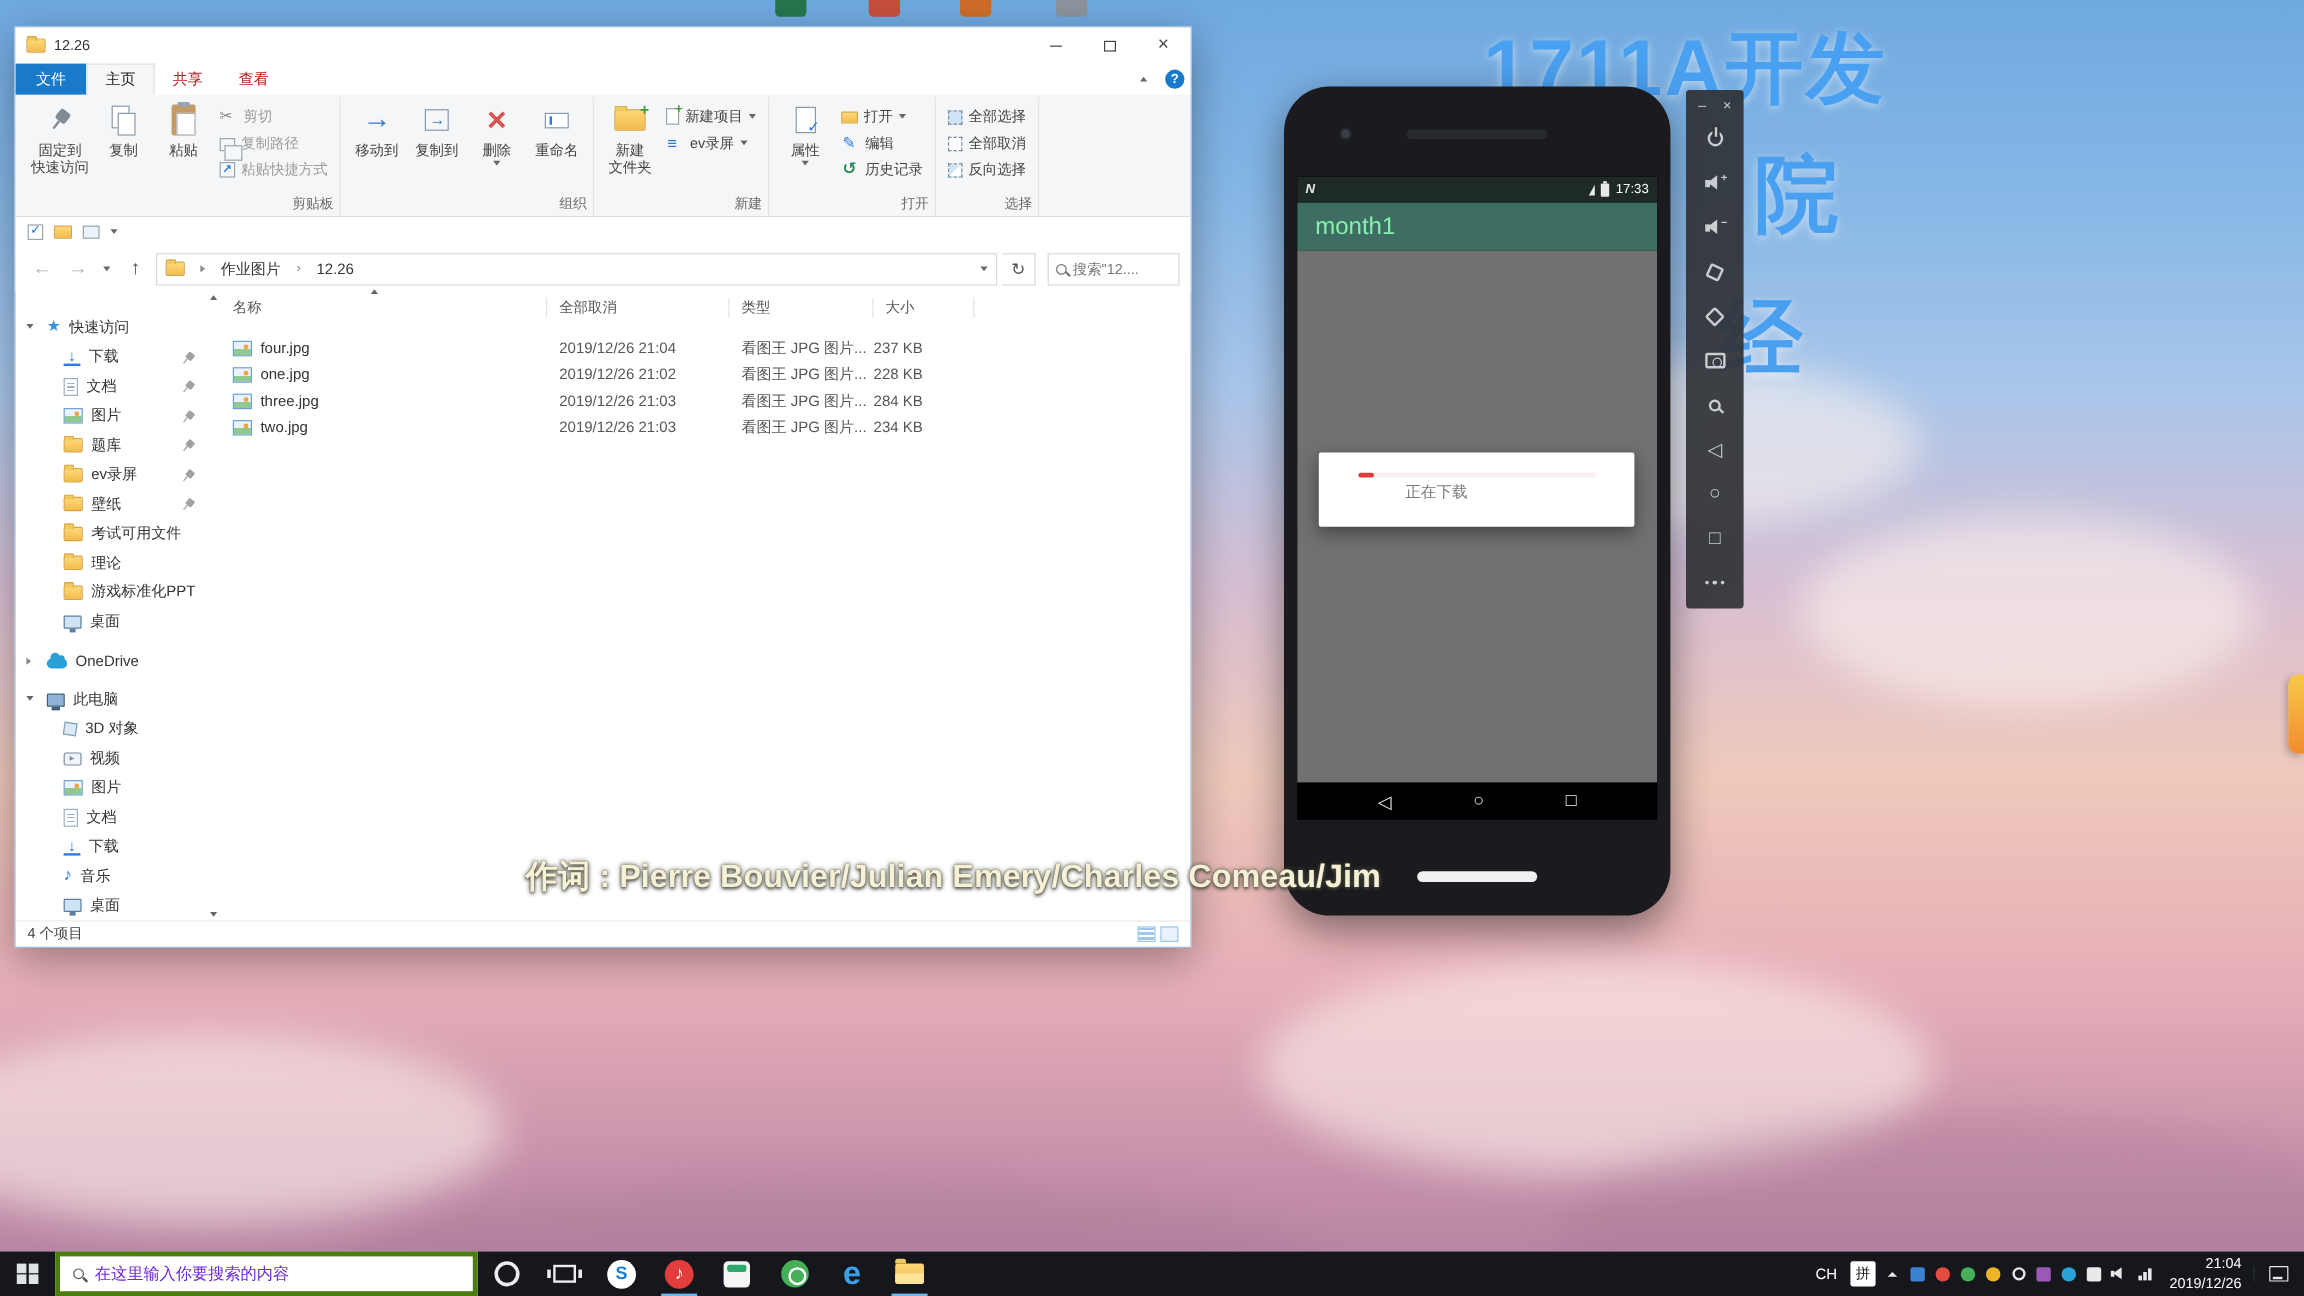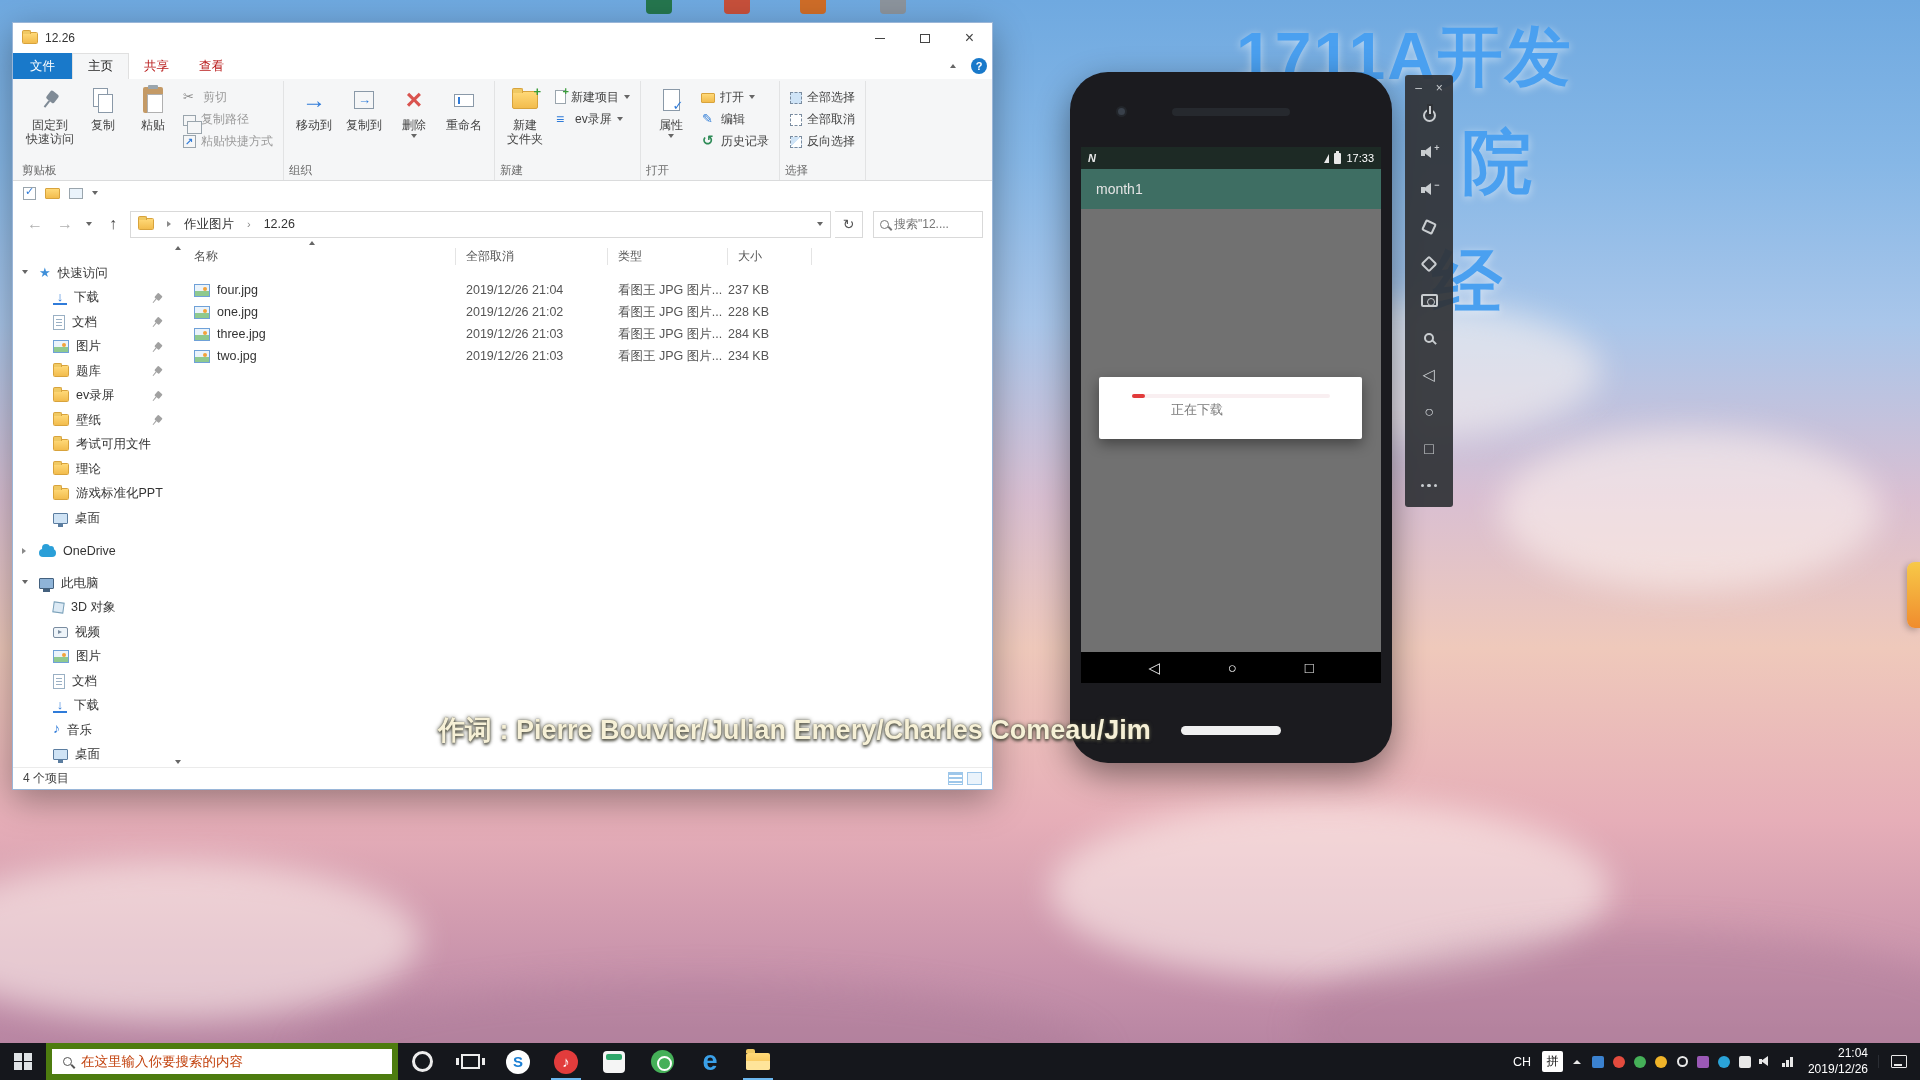--- a/index.html
+++ b/index.html
@@ -37,21 +37,21 @@
   .tab.active{background:#f5f6f7;border:1px solid #e0e0e0;border-bottom:none;color:#222}
   .tabs-spacer{flex:1}
   .rib-min{width:26px;display:flex;align-items:center;justify-content:center}
   .help-btn{width:26px;display:flex;align-items:center;justify-content:center}
   .help-circ{width:16px;height:16px;border-radius:50%;background:#1979ca;color:#fff;font-size:11px;font-weight:700;
     display:flex;align-items:center;justify-content:center}
 
   .ribbon{height:102px;background:#f5f6f7;border-bottom:1px solid #dadbdc;display:flex;padding:2px 0 0 4px;flex:0 0 auto}
   .rgroup{display:flex;flex-direction:column;border-right:1px solid #e2e3e4;padding:0 5px}
   .rg-content{flex:1;display:flex;align-items:flex-start}
-  .rg-label{height:17px;font-size:11.5px;color:#6a6a6a;text-align:left;line-height:15px}
+  .rg-label{height:17px;font-size:11.5px;color:#6a6a6a;text-align:right;line-height:15px}
   .bigbtn{min-width:50px;max-width:66px;display:flex;flex-direction:column;align-items:center;padding:3px 4px 0;
     font-size:12px;color:#444;text-align:center;line-height:1.2}
   .bigbtn .bicon{height:32px;display:flex;align-items:center;justify-content:center;margin-bottom:2px}
   .blabel{white-space:pre-line}
   .smallcol{display:flex;flex-direction:column;padding-top:5px}
   .smallbtn{display:flex;align-items:center;height:22px;font-size:12px;color:#444;padding:0 5px;gap:5px;white-space:nowrap}
   .smallbtn.dis,.bigbtn.dis{color:#9b9b9b}
   .caret-d{width:0;height:0;border-left:3.5px solid transparent;border-right:3.5px solid transparent;border-top:4.5px solid #666}
   .caret-u{width:0;height:0;border-left:3.5px solid transparent;border-right:3.5px solid transparent;border-bottom:4.5px solid #666}
   .caret-r{width:0;height:0;border-top:3.5px solid transparent;border-bottom:3.5px solid transparent;border-left:4.5px solid #8a8a8a}
@@ -174,21 +174,21 @@
   .cam{position:absolute;left:46px;top:34px;width:11px;height:11px;border-radius:50%;background:#39404a;border:2px solid #23262b}
   .spk{position:absolute;left:50%;transform:translateX(-50%);top:36px;width:118px;height:8px;border-radius:4px;background:#26292e}
   .homebar{position:absolute;left:50%;transform:translateX(-50%);bottom:28px;width:100px;height:9px;border-radius:5px;background:#f0f0f0}
   .pscreen{position:absolute;left:11px;top:75px;width:300px;height:536px;background:#000;overflow:hidden}
   .p-status{height:22px;background:#1d2a25;display:flex;align-items:center;padding:0 7px;color:#fff;font-size:11px;gap:5px}
   .n-ic{font-weight:700;font-style:italic;font-size:11px;color:#e8e8e8}
   .p-status .spacer{flex:1}
   .sig{width:0;height:0;border-left:5px solid transparent;border-bottom:9px solid #e8e8e8}
   .batt{width:7px;height:11px;background:#e8e8e8;border-radius:1px;position:relative}
   .batt::before{content:"";position:absolute;left:2px;top:-2px;width:3px;height:2px;background:#e8e8e8}
-  .p-appbar{height:40px;background:#3e6e63;color:#e5e5e5;font-size:14px;display:flex;align-items:center;padding-left:15px}
+  .p-appbar{height:40px;background:#3e6e63;color:#86efac;font-size:20px;display:flex;align-items:center;padding-left:15px}
   .p-body{height:443px;background:#717171;position:relative}
   .dialog{position:absolute;left:18px;top:168px;width:263px;height:62px;background:#fff;border-radius:2px;
     box-shadow:0 5px 14px rgba(0,0,0,.4)}
   .dlg-track{position:absolute;left:33px;top:17px;width:198px;height:4px;background:#f3dfe4;border-radius:2px;opacity:.5}
   .dlg-prog{position:absolute;left:33px;top:17px;width:13px;height:4px;background:#e23b3b;border-radius:2px}
   .dlg-text{position:absolute;left:72px;top:24px;font-size:13px;color:#7a7a7a}
   .p-nav{height:31px;background:#000;display:flex;align-items:center;justify-content:center;gap:68px;color:#ececec;font-size:15px}
 
   
   .etb{position:absolute;left:1405px;top:75px;width:48px;height:432px;background:rgba(48,51,55,.93);border-radius:3px;
@@ -212,21 +212,21 @@
 
   
   .edgewidget{position:absolute;right:0;top:562px;width:13px;height:66px;border-radius:8px 0 0 8px;
     background:linear-gradient(180deg,#f7c948,#f08c2e);box-shadow:-2px 2px 6px rgba(0,0,0,.25);z-index:40}
 
   
   .taskbar{position:absolute;left:0;bottom:0;width:1920px;height:37px;background:#15171c;display:flex;align-items:stretch;z-index:60}
   .tb-start{width:46px;display:flex;align-items:center;justify-content:center}
   .winlogo{display:grid;grid-template-columns:8px 8px;grid-template-rows:8px 8px;gap:1.5px}
   .winlogo span{background:#dfe3e6}
-  .tb-search{width:352px;background:#fff;display:flex;align-items:center;gap:9px;padding:0 11px;font-size:13.5px;color:#c2410c;border:6px solid #4d7c0f}
+  .tb-search{width:352px;background:#fff;display:flex;align-items:center;gap:9px;padding:0 11px;font-size:13.5px;color:#6d28d9;border:4px solid #4d7c0f}
   .tb-search .mag{border-color:#555}
   .tb-search .mag::after{background:#555}
   .tb-app{width:48px;display:flex;align-items:center;justify-content:center;position:relative}
   .tb-app.open::after{content:"";position:absolute;bottom:0;left:9px;right:9px;height:2px;background:#6cb8f0}
   .ic-ring{width:21px;height:21px;border:3px solid #ececec;border-radius:50%;background:#15171c}
   .ic-tview{width:19px;height:15px;border:2px solid #ececec;position:relative}
   .ic-tview::before{content:"";position:absolute;left:-7px;top:2px;width:3px;height:7px;background:#ececec}
   .ic-tview::after{content:"";position:absolute;right:-7px;top:2px;width:3px;height:7px;background:#ececec}
   .appcirc{width:24px;height:24px;border-radius:50%;display:flex;align-items:center;justify-content:center;font-weight:700}
   .ic-sapp{background:#fff;color:#1b7fd4;font-size:15px}

